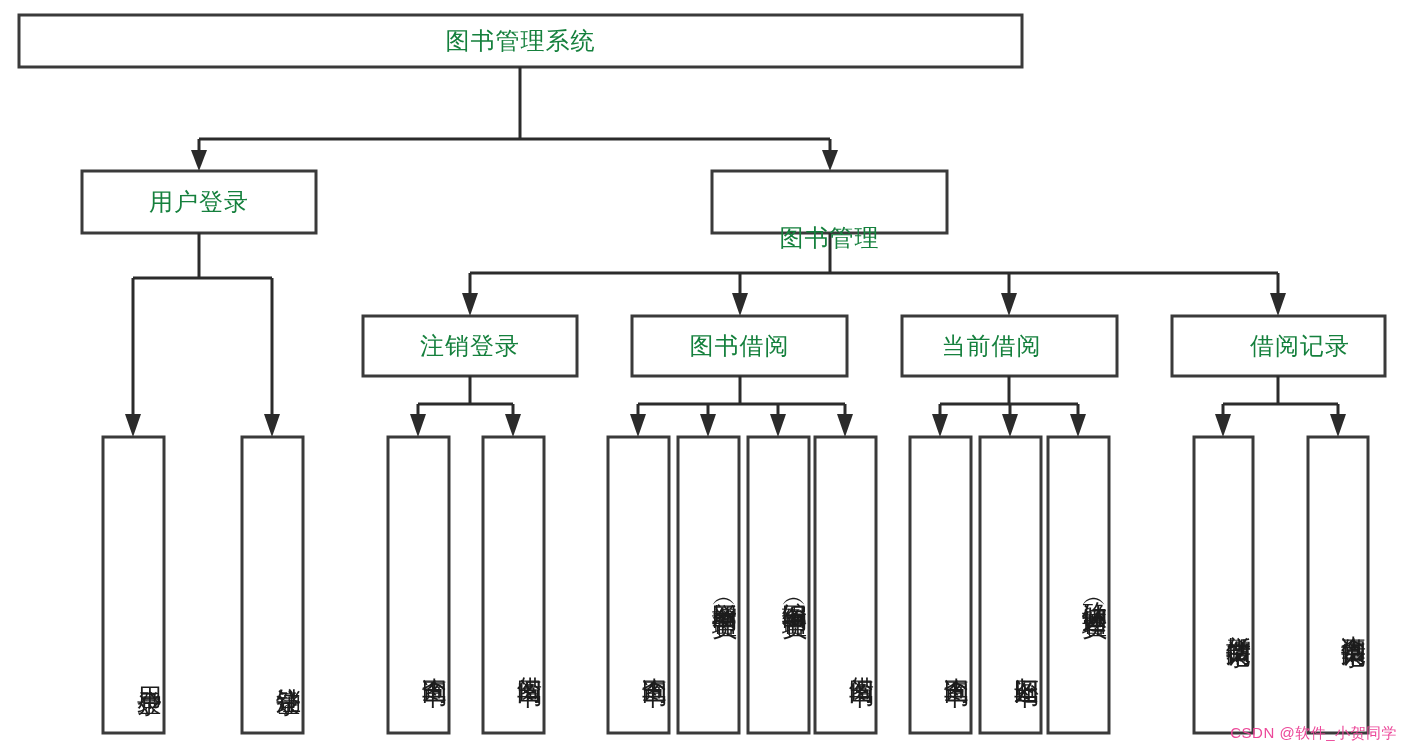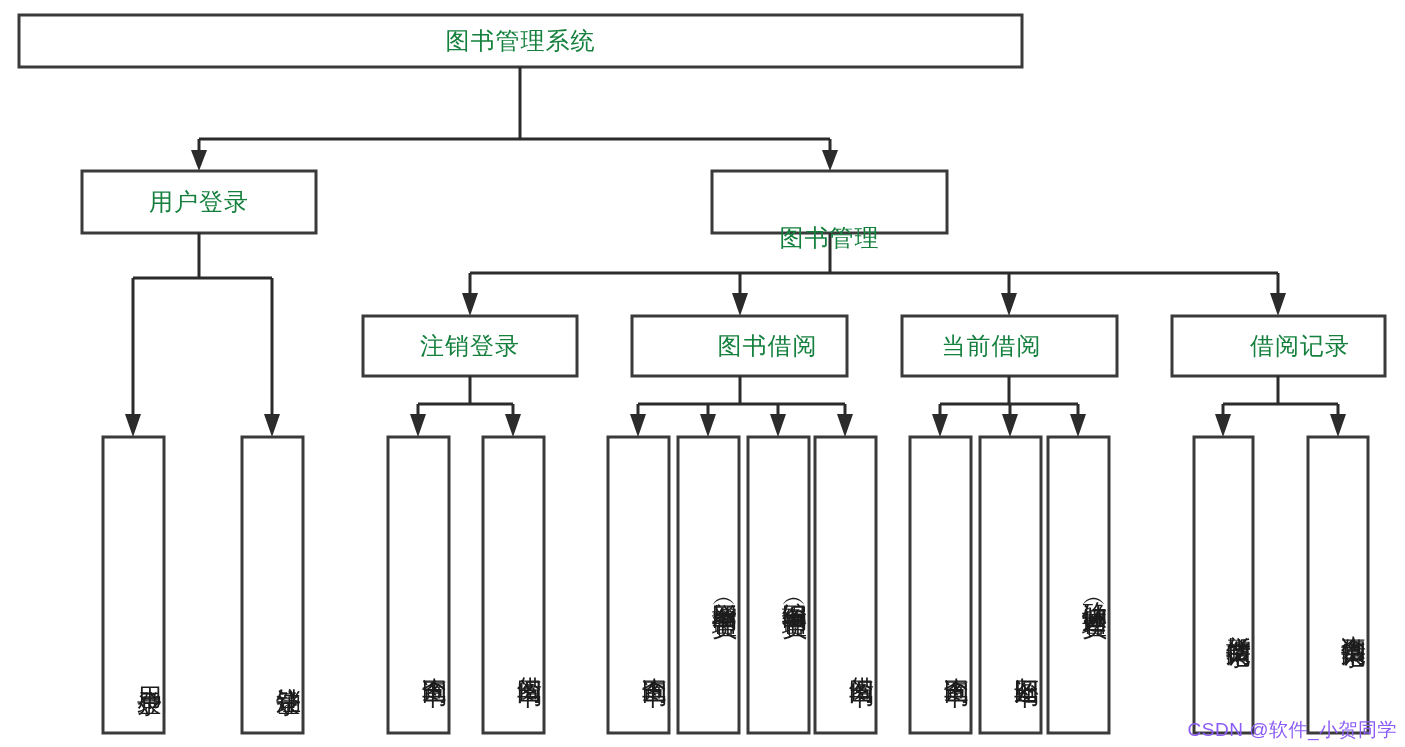--- a/index.html
+++ b/index.html
@@ -63,22 +63,22 @@
     text-orientation: upright;
     white-space: nowrap;
     letter-spacing: 2px;
     font-family: "Liberation Sans", "DejaVu Sans", sans-serif;
     overflow: hidden;
   }
   .watermark {
     position: absolute;
     right: 8px;
     bottom: 4px;
-    font-size: 19px;
-    color: #8b5cf6;
+    font-size: 15px;
+    color: #ec4899;
     letter-spacing: 0.5px;
     white-space: nowrap;
     font-family: "Liberation Sans", "DejaVu Sans", sans-serif;
     pointer-events: none;
   }
 </style>
 </head>
 <body>
 
 <div id="diagram-root">
@@ -188,21 +188,21 @@
   </svg>
 
   <div class="node-label-h" style="left:19px; top:15px; width:1003px; height:52px;">图书管理系统</div>
 
   <div class="node-label-h" style="left:82px; top:171px; width:234px; height:62px;">用户登录</div>
 
   <div class="node-label-h" style="left:712px; top:171px; width:235px; height:62px;margin-top:36px;">图书管理</div>
 
   <div class="node-label-h" style="left:363px; top:316px; width:214px; height:60px;">注销登录</div>
 
-  <div class="node-label-h" style="left:660px; top:316px; width:215px; height:60px;">图书借阅</div>
+  <div class="node-label-h" style="left:632px; top:316px; width:215px; height:60px;">图书借阅</div>
 
   <div class="node-label-h" style="left:902px; top:316px; width:179px; height:60px;">当前借阅</div>
 
   <div class="node-label-h" style="left:1172px; top:316px; width:256px; height:60px;">借阅记录</div>
 
   <div class="node-label-v" style="left:103px; top:437px; width:61px; height:296px; padding-top:86px;">用户登录</div>
 
   <div class="node-label-v" style="left:242px; top:437px; width:61px; height:296px; padding-top:86px;">注销登录</div>
 
   <div class="node-label-v" style="left:388px; top:437px; width:61px; height:296px; padding-top:76px;">查询图书</div>

